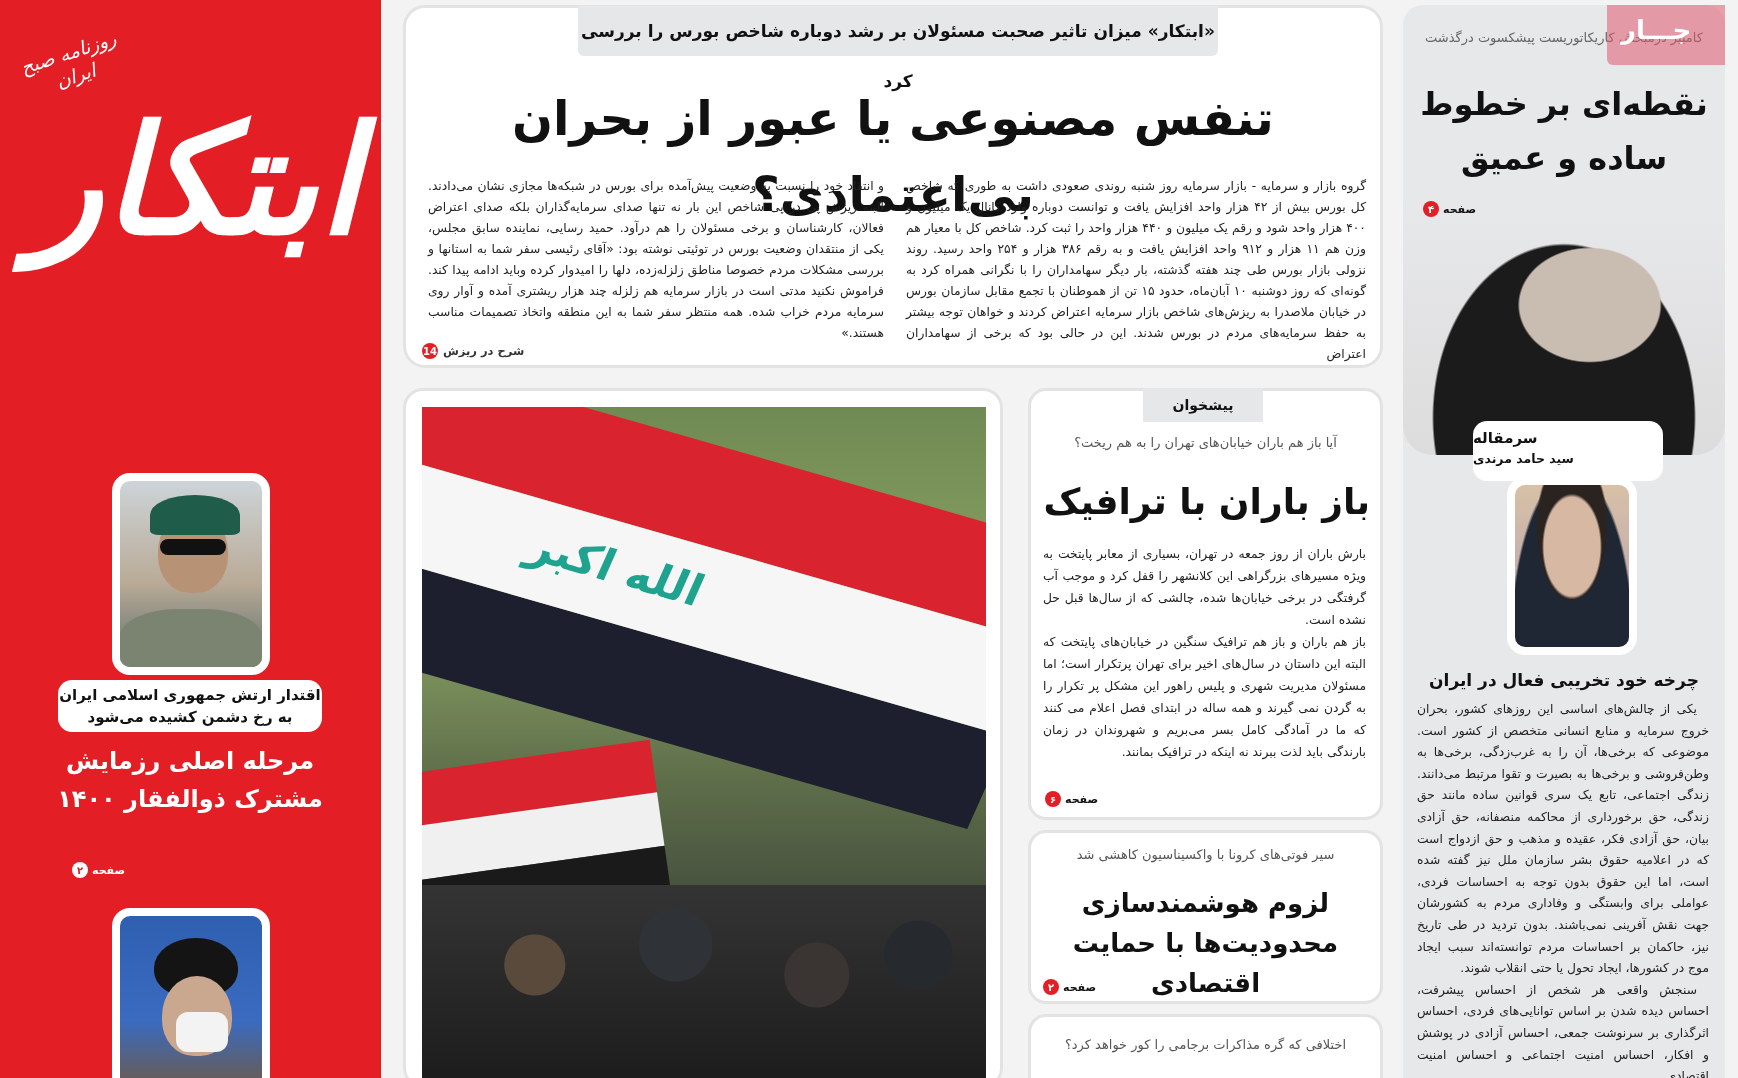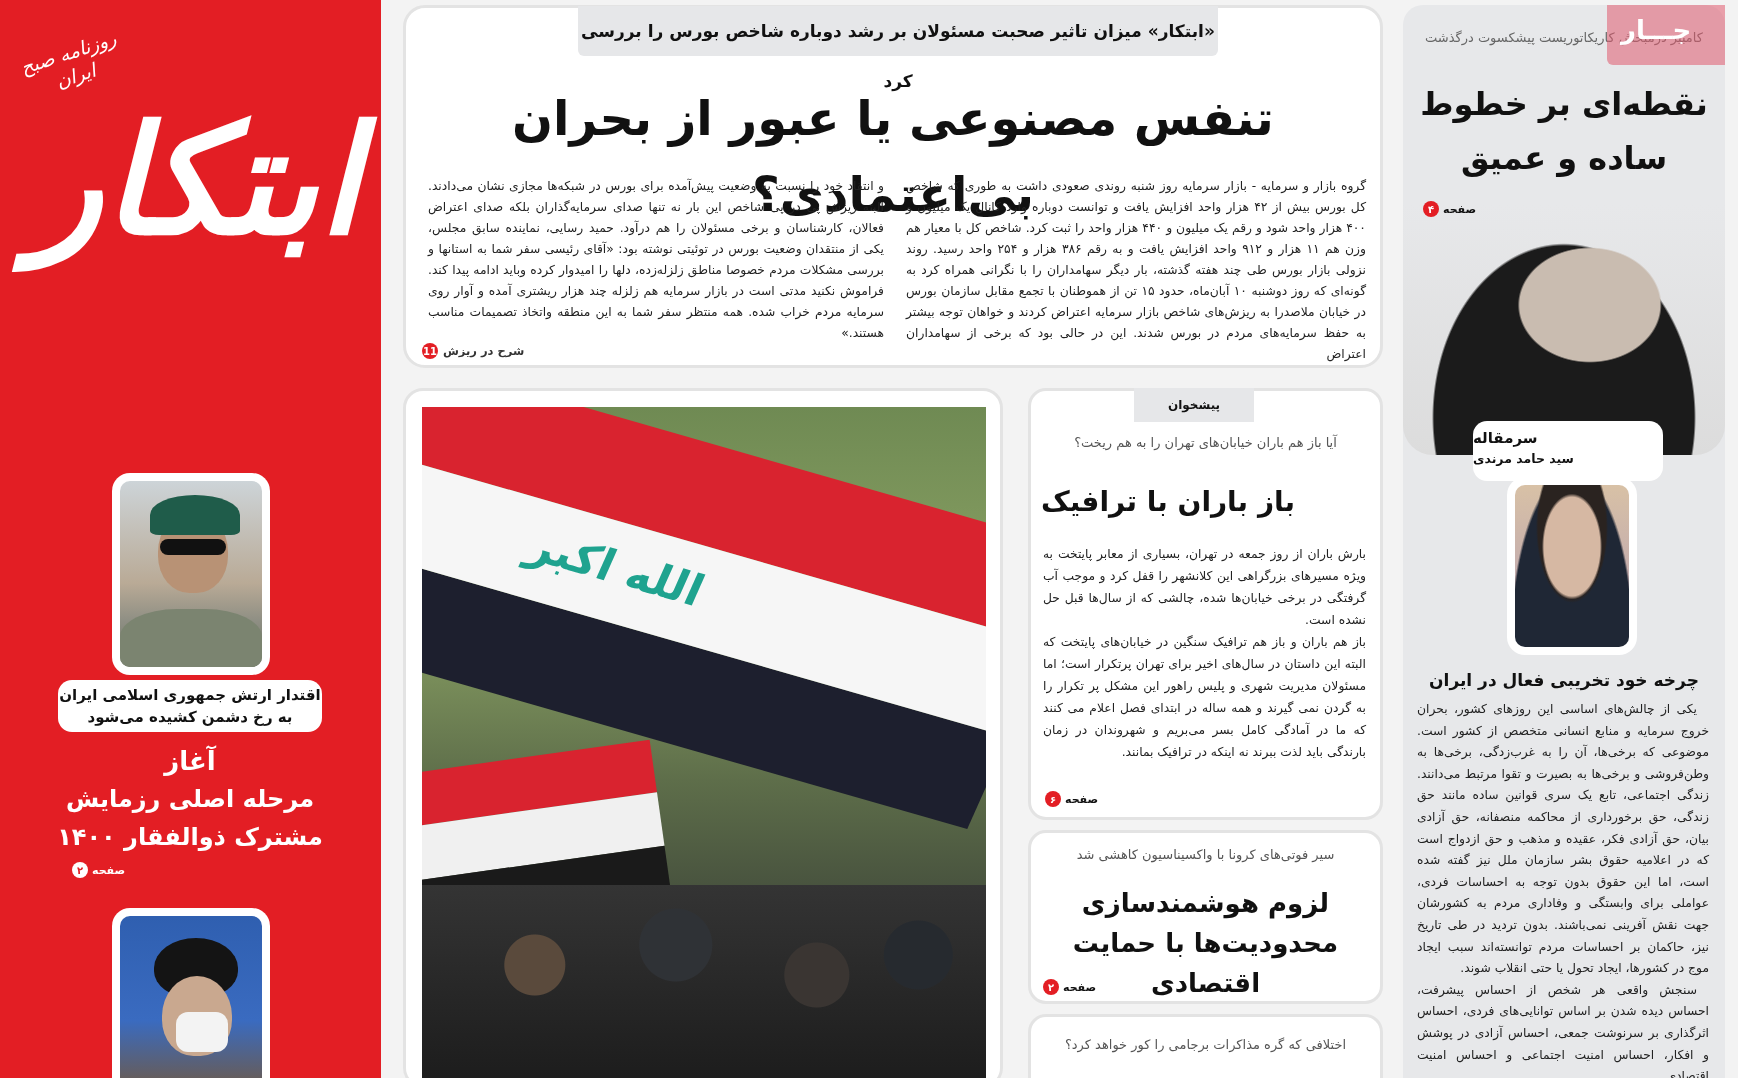--- a/index.html
+++ b/index.html
@@ -112,25 +112,25 @@
                 radial-gradient(circle at 88% 35%, #262a2f 0 34px, transparent 35px),
                 linear-gradient(180deg, #343434, #1c1c1c);
   }
 
   
   .box {
     position: absolute; background: #fff; border: 3px solid #e3e3e3; border-radius: 18px;
   }
   .pish-box { left: 1028px; top: 388px; width: 355px; height: 432px; }
   .pish-label {
-    position: absolute; left: 103px; top: -3px; width: 120px; height: 34px;
-    background: #e6e7e9; text-align: center; font-size: 12px; font-weight: bold; line-height: 34px;
+    position: absolute; left: 112px; top: -3px; width: 120px; height: 34px;
+    background: #e6e7e9; text-align: center; font-size: 14px; font-weight: bold; line-height: 34px;
   }
   .pish-kicker { position: absolute; left: 10px; right: 10px; top: 44px; text-align: center; font-size: 13px; color: #555; }
-  .pish-title { position: absolute; left: 10px; right: 10px; top: 84px; text-align: left; font-size: 28px; font-weight: bold; line-height: 54px; }
+  .pish-title { position: absolute; left: 10px; right: 10px; top: 84px; text-align: right; font-size: 36px; font-weight: bold; line-height: 54px; }
   .pish-body { position: absolute; left: 12px; right: 14px; top: 152px; font-size: 12.3px; line-height: 22px; text-align: justify; color: #222; }
   .pish-pageref { position: absolute; left: 14px; top: 400px; }
 
   .corona-box { left: 1028px; top: 830px; width: 355px; height: 174px; }
   .corona-kicker { position: absolute; left: 10px; right: 10px; top: 14px; text-align: center; font-size: 13px; color: #555; }
   .corona-title { position: absolute; left: 8px; right: 8px; top: 50px; text-align: center; font-size: 26px; font-weight: bold; line-height: 40px; }
   .corona-pageref { position: absolute; left: 12px; top: 146px; }
 
   .barjam-box { left: 1028px; top: 1014px; width: 355px; height: 90px; }
   .barjam-kicker { position: absolute; left: 10px; right: 10px; top: 20px; text-align: center; font-size: 13px; color: #555; }
@@ -186,21 +186,20 @@
     <div class="pic">
       <div class="sil-head" style="left:38px;top:30px;width:70px;height:82px;background:#b89275;"></div>
       <div class="sil-head" style="left:30px;top:14px;width:90px;height:40px;background:#1f5c4a;border-radius:50% 50% 10% 10%;"></div>
       <div style="position:absolute;left:40px;top:58px;width:66px;height:16px;background:#111;border-radius:8px;"></div>
       <div class="sil-body" style="left:0;top:128px;width:142px;height:70px;background:#7b8470;"></div>
     </div>
   </div>
   <div class="caption-general">اقتدار ارتش جمهوری اسلامی ایران به رخ دشمن کشیده می‌شود</div>
 
   <div class="red-headline">
-    <div class="kicker">آغاز</div>
     <div class="main">مرحله اصلی رزمایش مشترک ذوالفقار ۱۴۰۰</div>
   </div>
   <div class="page-ref red-pageref">
     <span>صفحه</span>
     <span class="page-num">۲</span>
   </div>
 
   <div class="photo-card card-raisi">
     <div class="pic">
       <div class="sil-head" style="left:34px;top:22px;width:84px;height:60px;background:#141414;"></div>
@@ -211,21 +210,21 @@
 </div>
 
 <div class="lead-panel">
   <div class="lead-kicker">«ابتکار» میزان تاثیر صحبت مسئولان بر رشد دوباره شاخص بورس را بررسی کرد</div>
   <div class="lead-title">تنفس مصنوعی یا عبور از بحران بی‌اعتمادی؟</div>
   <div class="lead-col right">گروه بازار و سرمایه - بازار سرمایه روز شنبه روندی صعودی داشت به طوری که شاخص کل بورس بیش از ۴۲ هزار واحد افزایش یافت و توانست دوباره وارد کانال یک میلیون و ۴۰۰ هزار واحد شود و رقم یک میلیون و ۴۴۰ هزار واحد را ثبت کرد. شاخص کل با معیار هم وزن هم ۱۱ هزار و ۹۱۲ واحد افزایش یافت و به رقم ۳۸۶ هزار و ۲۵۴ واحد رسید. روند نزولی بازار بورس طی چند هفته گذشته، بار دیگر سهامداران را با نگرانی همراه کرد به گونه‌ای که روز دوشنبه ۱۰ آبان‌ماه، حدود ۱۵ تن از هموطنان با تجمع مقابل سازمان بورس در خیابان ملاصدرا به ریزش‌های شاخص بازار سرمایه اعتراض کردند و خواهان توجه بیشتر به حفظ سرمایه‌های مردم در بورس شدند. این در حالی بود که برخی از سهامداران اعتراض</div>
   <div class="lead-col left">و انتقاد خود را نسبت به وضعیت پیش‌آمده برای بورس در شبکه‌ها مجازی نشان می‌دادند. البته ریزش پی در پی شاخص این بار نه تنها صدای سرمایه‌گذاران بلکه صدای اعتراض فعالان، کارشناسان و برخی مسئولان را هم درآود. حمید رسایی، نماینده سابق مجلس، یکی از منتقدان وضعیت بورس در توئیتی نوشته بود: «آقای رئیسی سفر شما به استانها و بررسی مشکلات مردم خصوصا مناطق زلزله‌زده، دلها را امیدوار کرده وباید ادامه پیدا کند. فراموش نکنید مدتی است در بازار سرمایه هم زلزله چند هزار ریشتری آمده و آوار روی سرمایه مردم خراب شده. همه منتظر سفر شما به این منطقه واتخاذ تصمیمات مناسب هستند.»</div>
   <div class="lead-pageref">
     <span class="inner">
       <span>شرح در ریزش</span>
-      <span class="page-num dot-red">11</span>
+      <span class="page-num dot-red">14</span>
     </span>
   </div>
 </div>
 
 <div class="photo-panel">
   <div class="main-photo">
     <div class="flag flag-small">
       <div class="stripe red"></div>
         <div class="stripe white"></div>
         <div class="stripe black"></div>

